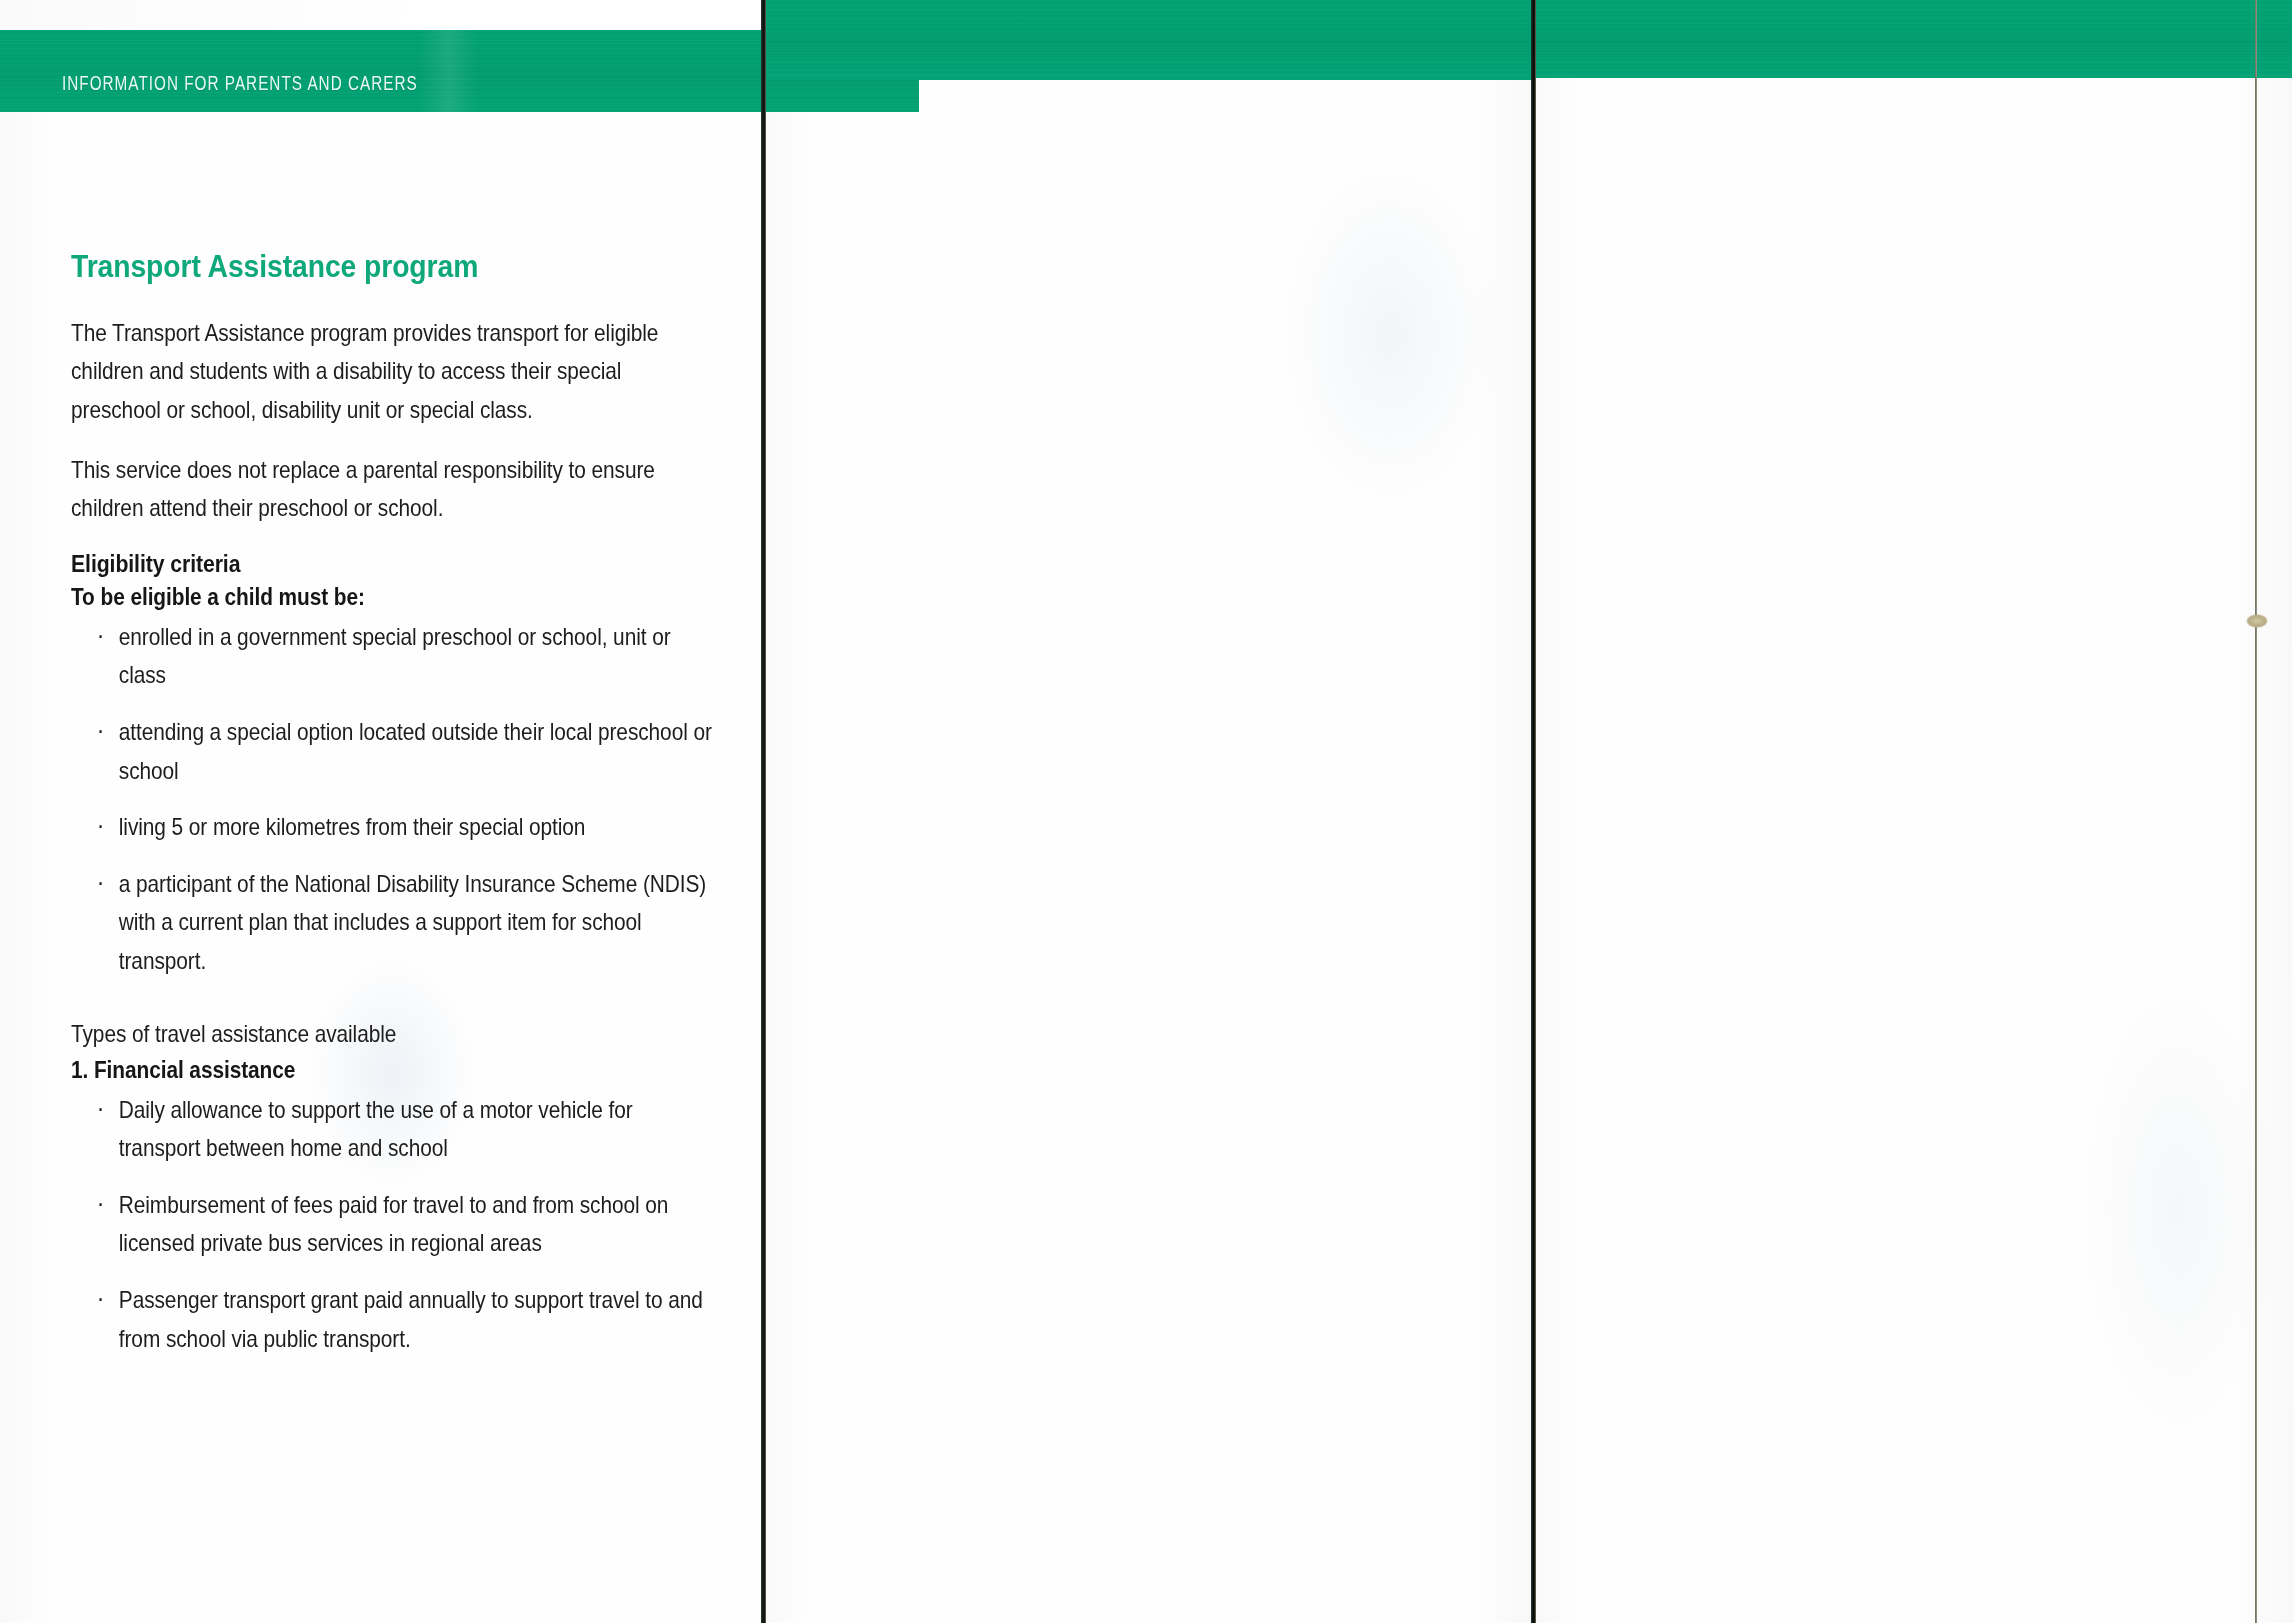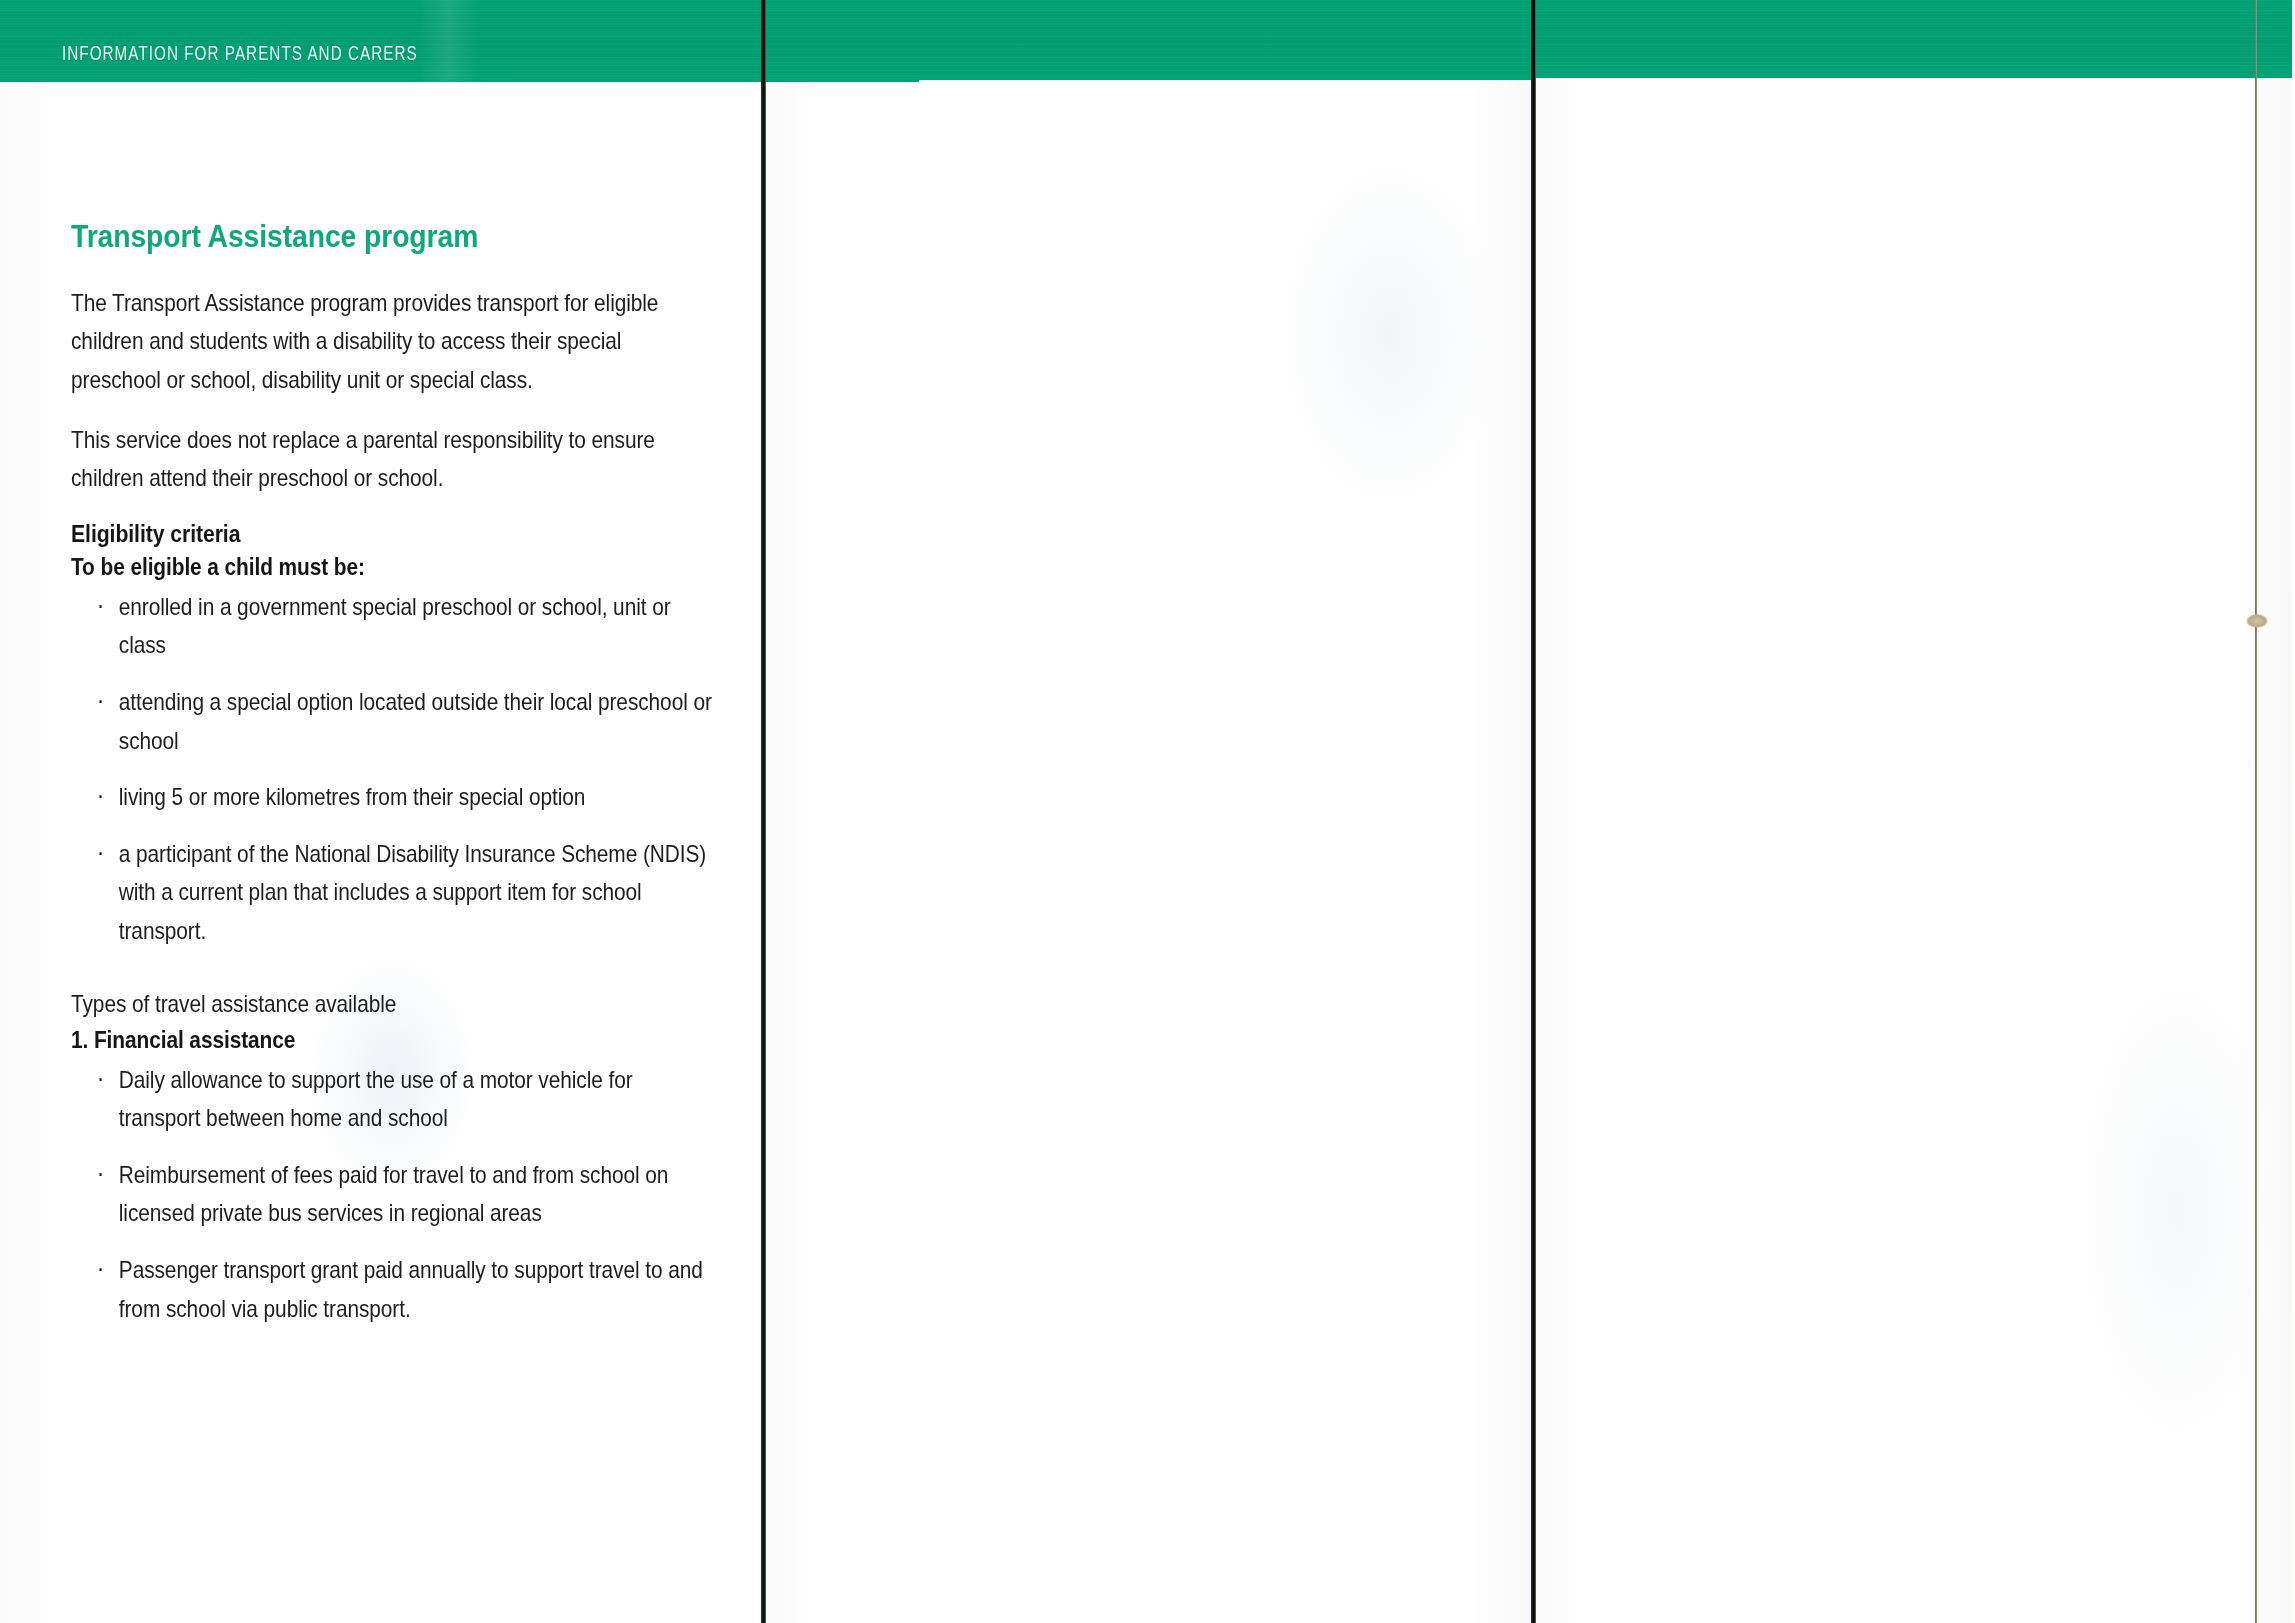--- a/index.html
+++ b/index.html
@@ -12,21 +12,21 @@
   
   #scan{
     position:absolute;inset:0;
     background:
       linear-gradient(97deg, rgba(0,0,0,0.020) 0%, rgba(0,0,0,0) 18%),
       linear-gradient(180deg,#ffffff 0%,#fdfdfc 60%,#fbfbfa 100%);
   }
 
   
   .panel{position:absolute;top:0;bottom:0;overflow:hidden;background:#fefefe;}
-  #panel-left  {left:0px;    width:919px;}
+  #panel-left  {left:0px;    width:919px;margin-top:30px;}
   #panel-mid   {left:766px; width:765px;}
   #panel-right {left:1536px; width:756px;}
 
   
   .panel::after{
     content:"";position:absolute;inset:0;pointer-events:none;
     background:linear-gradient(90deg, rgba(0,0,0,0.018) 0%, rgba(0,0,0,0) 6%, rgba(0,0,0,0) 92%, rgba(0,0,0,0.022) 100%);
   }
 
   

